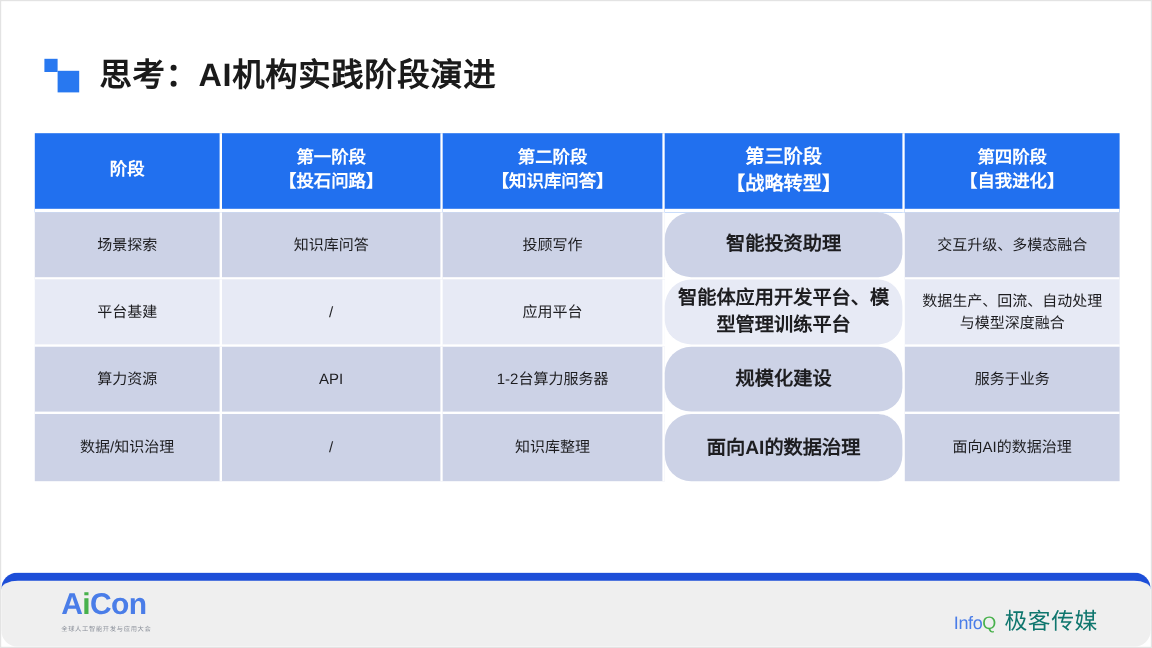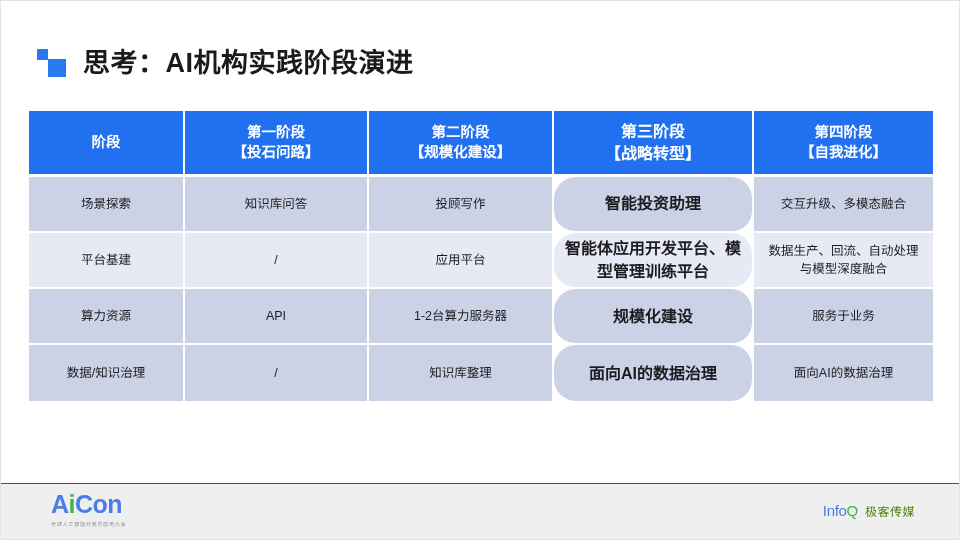--- a/index.html
+++ b/index.html
@@ -129,21 +129,22 @@
   }
 
   
   .footer {
     position: absolute;
     left: 0;
     right: 0;
     bottom: 0;
     height: 55px;
     background: #efefef;
-    border-top: 1px solid #1d4ed8;
+    border-top: 7px solid #1d4ed8;
+    border-radius: 14px;
   }
   .footer-left {
     position: absolute;
     left: 50px;
     top: 8px;
     width: 110px;
   }
   .aicon-logo {
     font-size: 25px;
     font-weight: bold;
@@ -174,22 +175,22 @@
   .infoq {
     font-size: 15px;
     font-weight: normal;
     letter-spacing: -0.3px;
     color: #4a7de8;
     margin-left: 12px;
   }
   .infoq .q-green { color: #47b14b; }
   .geek-media {
     margin-left: 7px;
-    font-size: 12px;
-    color: #4d7c0f;
+    font-size: 19px;
+    color: #0f766e;
     letter-spacing: 0.5px;
   }
 </style>
 </head>
 <body>
 
 <div class="slide">
 
   <div class="title-row">
     <div class="title-mark">
@@ -212,21 +213,21 @@
         <tr>
           <th>
             <span>阶段</span>
           </th>
           <th>
             <span>第一阶段</span><br>
             <span>【投石问路】</span>
           </th>
           <th>
             <span>第二阶段</span><br>
-            <span>【规模化建设】</span>
+            <span>【知识库问答】</span>
           </th>
           <th class="wide-head">
             <span>第三阶段</span><br>
             <span>【战略转型】</span>
           </th>
           <th>
             <span>第四阶段</span><br>
             <span>【自我进化】</span>
           </th>
         </tr>

